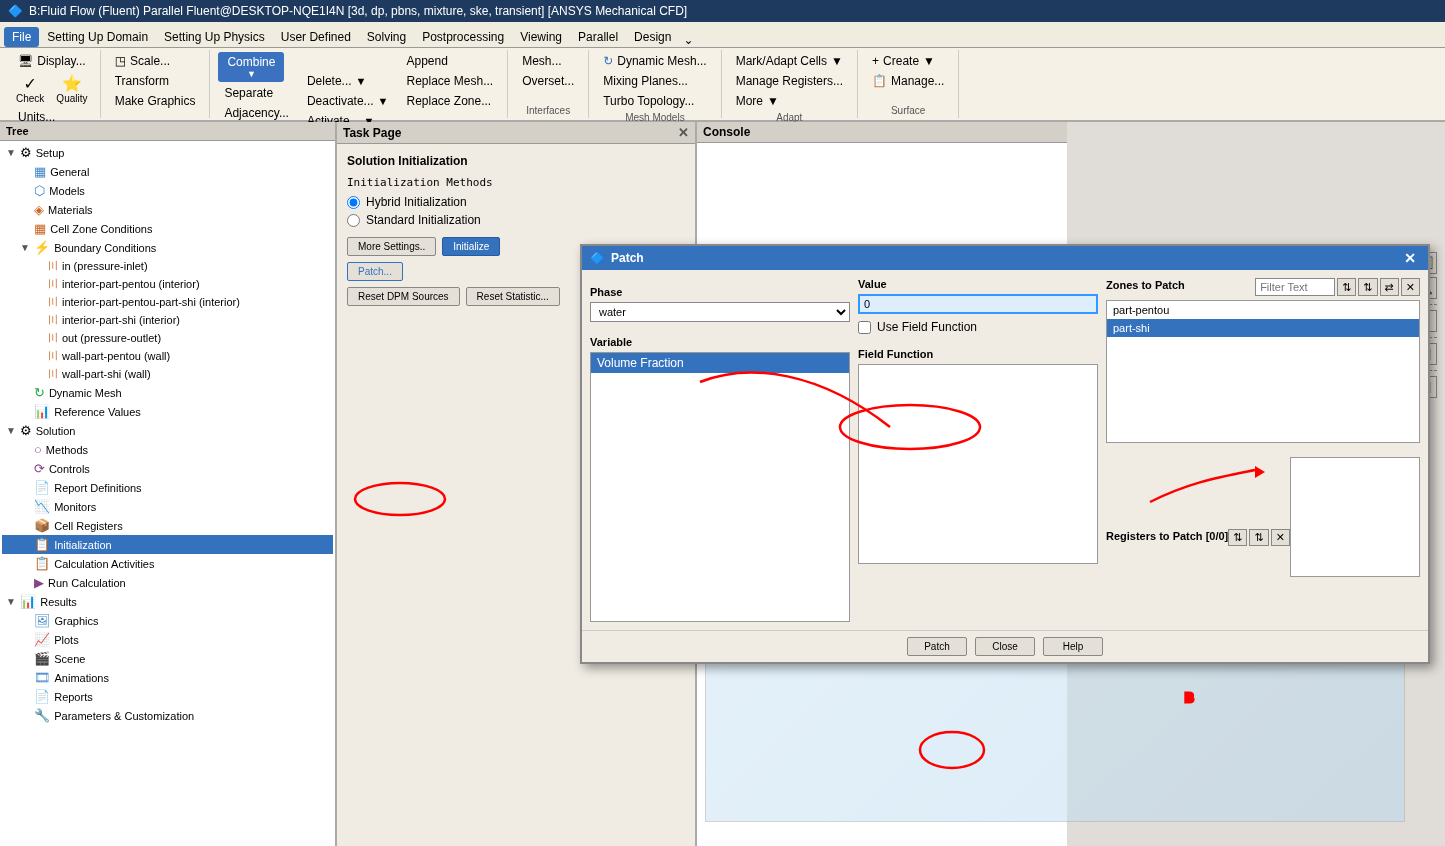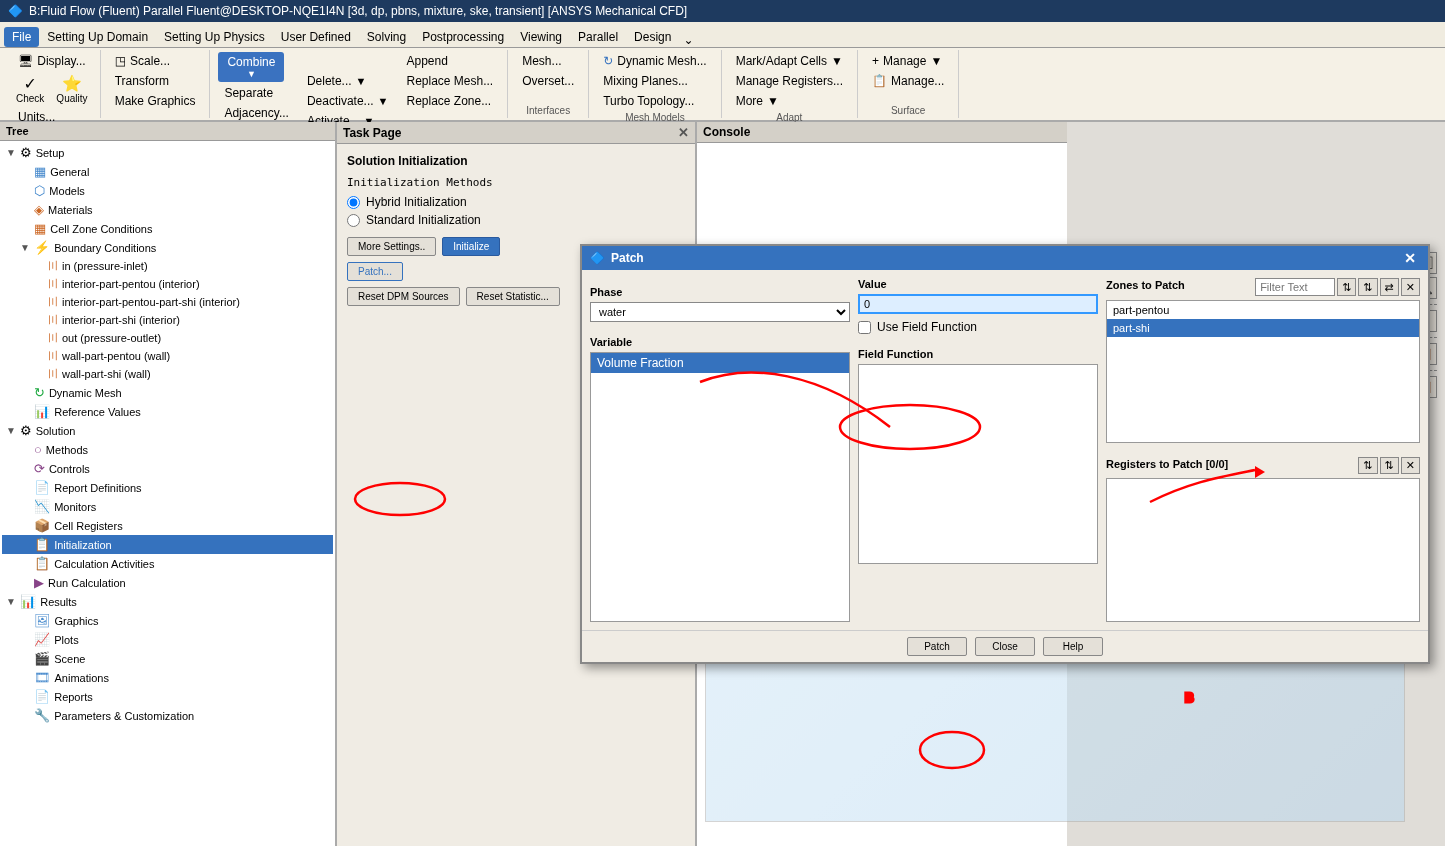--- a/index.html
+++ b/index.html
@@ -451,21 +451,21 @@
           <span>▼</span>
         </div>
       </div>
       <div class="ribbon-group-title">Adapt</div>
     </div>
 
     <div class="ribbon-group">
       <div class="ribbon-group-content" style="flex-direction:column; align-items:flex-start; gap:2px;">
         <div class="ribbon-btn-small">
           <span>+</span>
-          <span>Manage</span>
+          <span>Create</span>
           <span>▼</span>
         </div>
         <div class="ribbon-btn-small">
           <span>📋</span>
           <span>Manage...</span>
         </div>
       </div>
       <div class="ribbon-group-title">Surface</div>
     </div>
   </div>
@@ -761,21 +761,21 @@
               <button class="zones-toolbar-btn">⇄</button>
               <button class="zones-toolbar-btn">✕</button>
             </div>
           </div>
           <div class="list-box" style="height:120px;">
             <div class="list-box-item">part-pentou</div>
             <div class="list-box-item selected">part-shi</div>
           </div>
         </div>
 
-        <div style="margin-top:8px; flex:1; display:flex; flex-direction:column;">
+        <div style="margin-top:8px; flex:1; display:flex; flex-direction:row;">
           <div style="display:flex; align-items:center; justify-content:space-between; margin-bottom:4px;">
             <span class="dialog-section">Registers to Patch [0/0]</span>
             <div style="display:flex; gap:2px;">
               <button class="zones-toolbar-btn">⇅</button>
               <button class="zones-toolbar-btn">⇅</button>
               <button class="zones-toolbar-btn">✕</button>
             </div>
           </div>
           <div class="list-box" style="height:120px;">
           </div>

